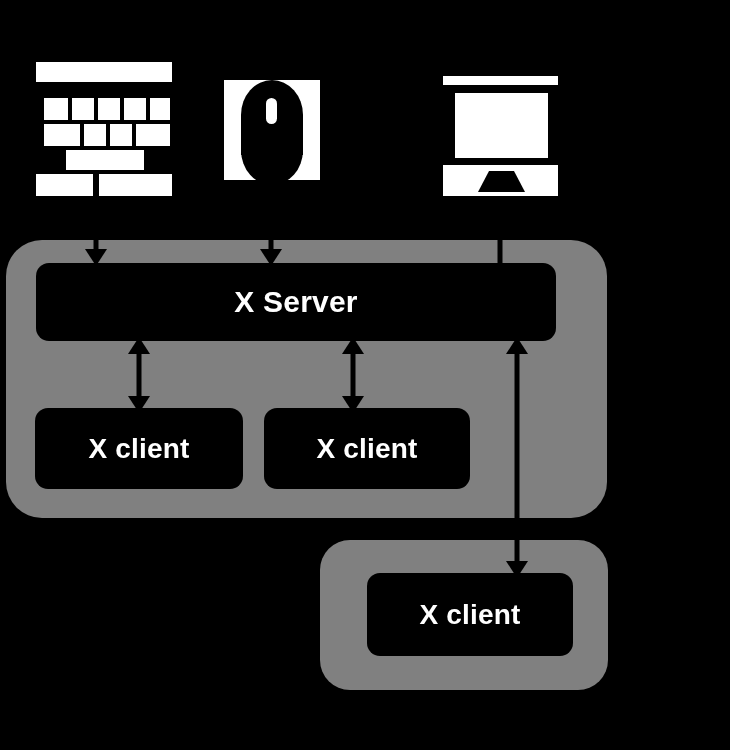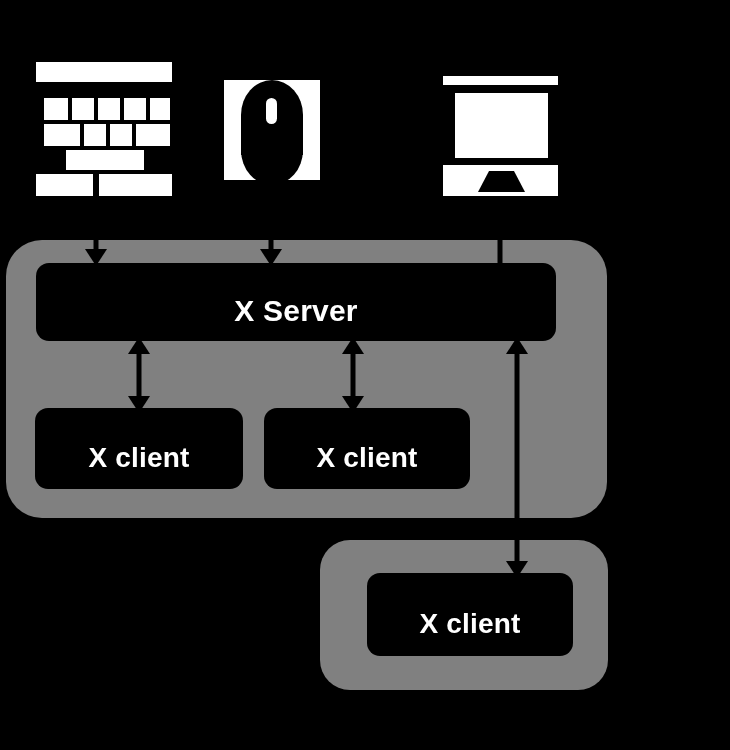--- a/index.html
+++ b/index.html
@@ -31,21 +31,20 @@
     position: absolute;
     display: flex;
     align-items: center;
     justify-content: center;
     color: #ffffff;
     font-family: "Liberation Sans", sans-serif;
     font-weight: bold;
     letter-spacing: 0.2px;
     white-space: nowrap;
     pointer-events: none;
-    margin-top: 9px;
   }
   .label-xserver {
     left: 36px;
     top: 263px;
     width: 520px;
     height: 78px;
     font-size: 30px;
   }
   .label-client-1 {
     left: 35px;

